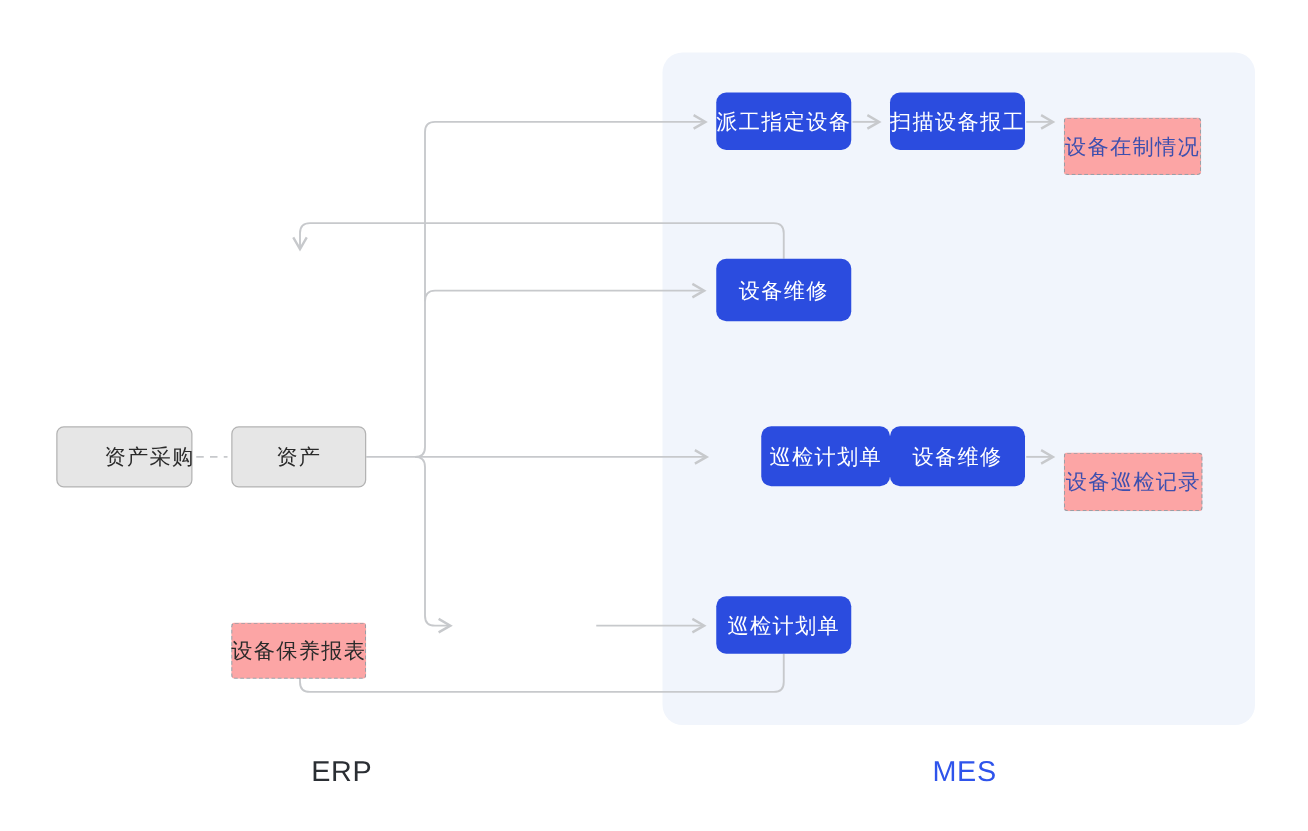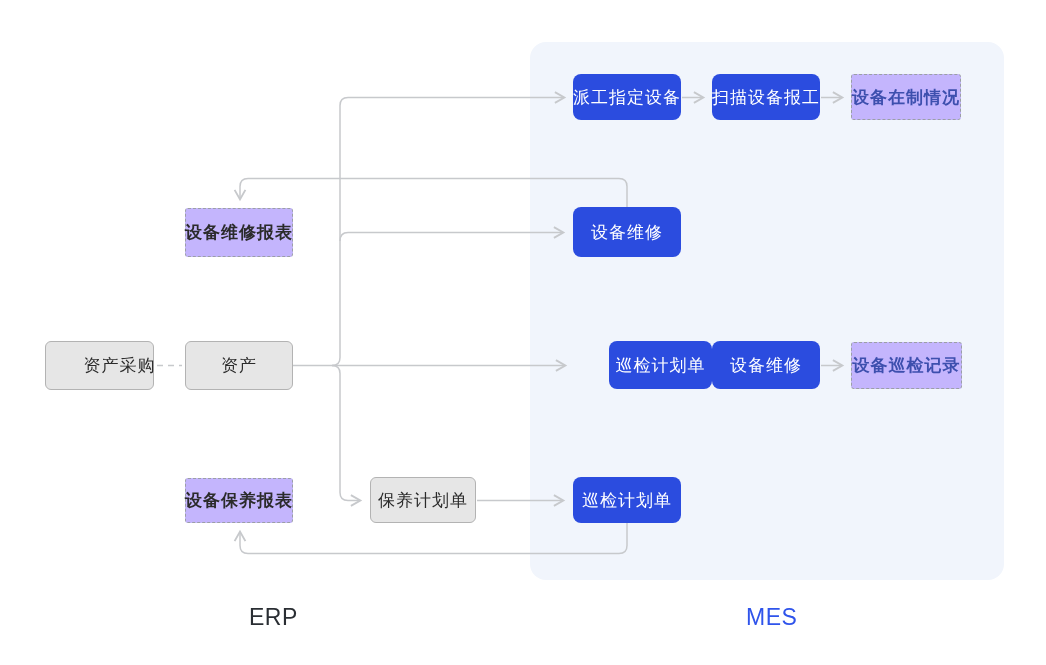--- a/index.html
+++ b/index.html
@@ -32,24 +32,25 @@
     border-radius:8px;
     font-weight:500;
   }
   .node.gray{
     background:var(--gray-box-fill,#e6e6e6);
     border:1px solid var(--gray-box-border,#b3b3b3);
     color:var(--dark-text,#2b2b2b);
     font-weight:500;
   }
   .node.dashed{
-    background:#c4b5fd;
+    background:#fca5a5;
     border:1px dashed var(--dashed-border,#9b9fa6);
     border-radius:3px;
-    font-weight:700;
+    font-weight:400;
+    margin-top:20px;
   }
   .node.dashed.dark-text{color:var(--dark-text,#2b2b2b);}
   .node.dashed.blue-text{color:var(--blue-text,#3d4fae);}
   .zone-label{
     position:absolute;
     font-size:23px;
     letter-spacing:0.5px;
   }
   #erp-label{left:249px;top:604px;color:var(--erp-label-color,#2a2e33);}
   #mes-label{left:746px;top:604px;color:var(--mes-label-color,#2f54eb);font-weight:500;}
@@ -92,29 +93,27 @@
       <path d="M 821 365.5 H 841" marker-end="url(#arrow)"></path>
 
       <path d="M 477 500.5 H 562" marker-end="url(#arrow)"></path>
     </g>
   </svg>
 
   <div class="node blue" style="left:573px;top:74px;width:108px;height:46px;">派工指定设备</div>
   <div class="node blue" style="left:712px;top:74px;width:108px;height:46px;">扫描设备报工</div>
   <div class="node dashed blue-text" style="left:851px;top:74px;width:110px;height:46px;">设备在制情况</div>
 
-  <div class="node dashed dark-text" style="left:185px;top:208px;width:108px;height:49px;">设备维修报表</div>
   <div class="node blue" style="left:573px;top:207px;width:108px;height:50px;">设备维修</div>
 
   <div class="node gray" style="left:45px;top:341px;width:109px;height:49px;padding-left:40px;">资产采购</div>
   <div class="node gray" style="left:185px;top:341px;width:108px;height:49px;">资产</div>
   <div class="node blue" style="left:573px;top:341px;width:103px;height:48px;margin-left:36px;">巡检计划单</div>
   <div class="node blue" style="left:712px;top:341px;width:108px;height:48px;">设备维修</div>
   <div class="node dashed blue-text" style="left:851px;top:342px;width:111px;height:47px;">设备巡检记录</div>
 
   <div class="node dashed dark-text" style="left:185px;top:478px;width:108px;height:45px;">设备保养报表</div>
-  <div class="node gray" style="left:370px;top:477px;width:106px;height:46px;">保养计划单</div>
   <div class="node blue" style="left:573px;top:477px;width:108px;height:46px;">巡检计划单</div>
 
   <div id="erp-label" class="zone-label">ERP</div>
   <div id="mes-label" class="zone-label">MES</div>
 
 </div>
 
 </body></html>

